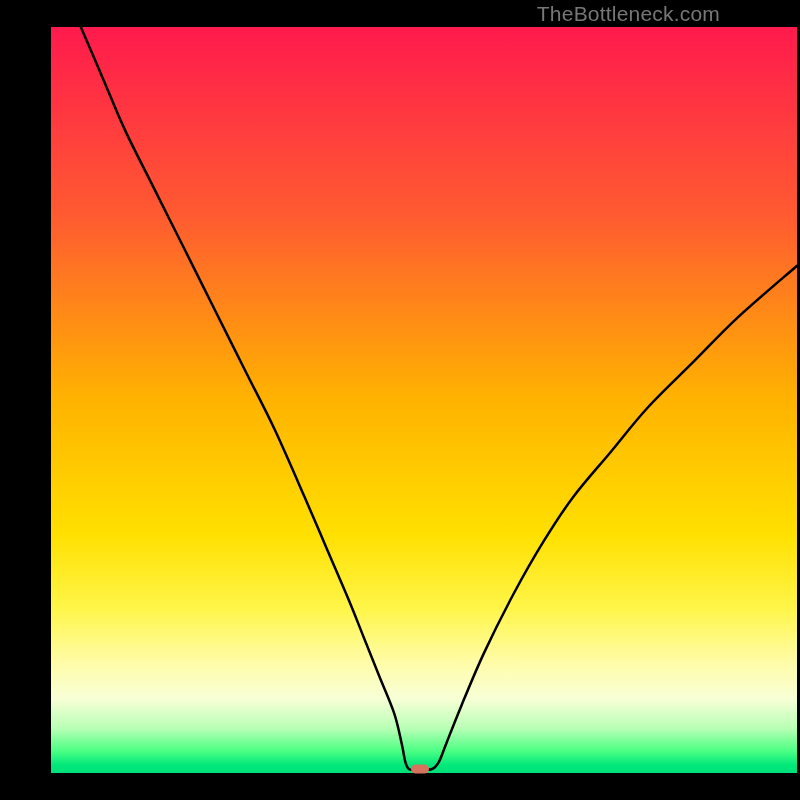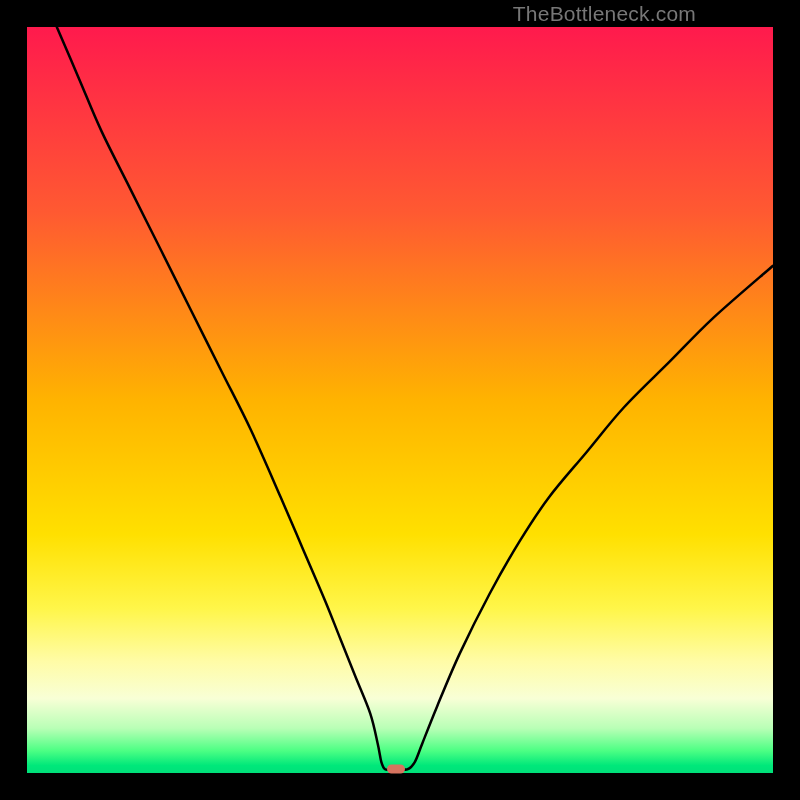--- a/index.html
+++ b/index.html
@@ -9,20 +9,21 @@
     height: 800px;
     overflow: hidden;
     background: #000;
     font-family: Arial, Helvetica, sans-serif;
   }
   .frame {
     position: relative;
     width: 704px;
     height: 800px;
     background: #000;
+    margin-left: 24px;
   }
   .plot-area {
     position: absolute;
     left: 27px;
     top: 27px;
     width: 746px;
     height: 746px;
     background: linear-gradient(
       to bottom,
       #ff1a4d 0%,

